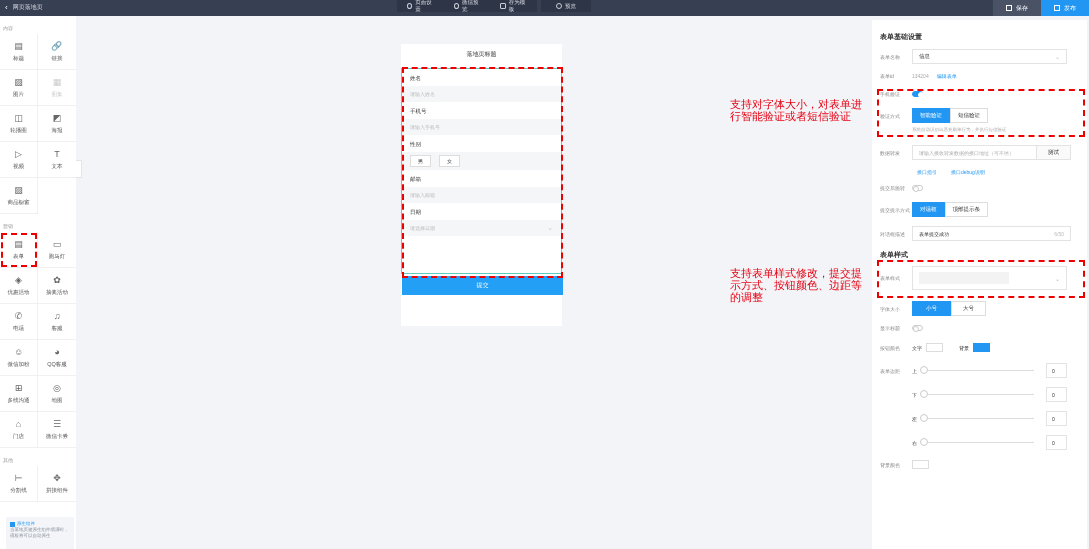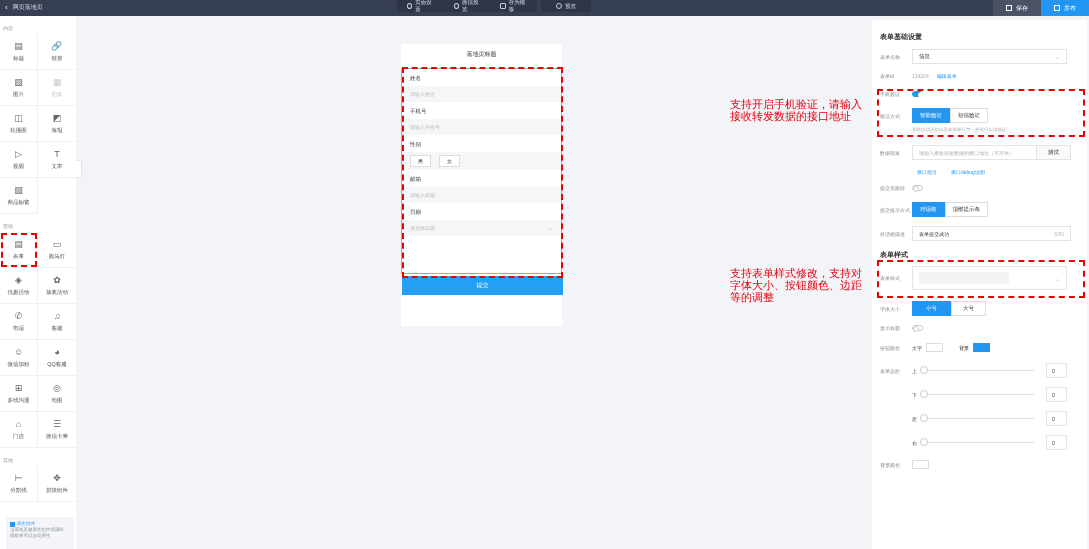--- a/index.html
+++ b/index.html
@@ -236,22 +236,22 @@
     <div class="fld-label">日期</div>
     <div class="fld-input">
       <span>请选择日期</span>
       <span style="color:#ccc;font-size:7px">⌄</span>
     </div>
     <div class="submit">提交</div>
   </div>
 </div>
 <div class="dash-frame" style="left:402px;top:67px;width:161px;height:211px"></div>
 
-<div class="annot" style="left:730px;top:98px;width:142px">支持开启手机验证，请输入接收转发数据的接口地址</div>
-<div class="annot" style="left:730px;top:267px;width:142px">支持表单样式修改，支持对字体大小、按钮颜色、边距等的调整</div>
+<div class="annot" style="left:730px;top:98px;width:142px">支持对字体大小，对表单进行智能验证或者短信验证</div>
+<div class="annot" style="left:730px;top:267px;width:142px">支持表单样式修改，提交提示方式、按钮颜色、边距等的调整</div>
 
 <div class="rpanel">
   <div class="rp-title" style="top:12px">表单基础设置</div>
 
   <div class="row" style="top:29px">
     <span class="lbl">表单名称</span>
     <div class="select">
       <span>信息</span>
       <span class="chev">⌄</span>
     </div>

